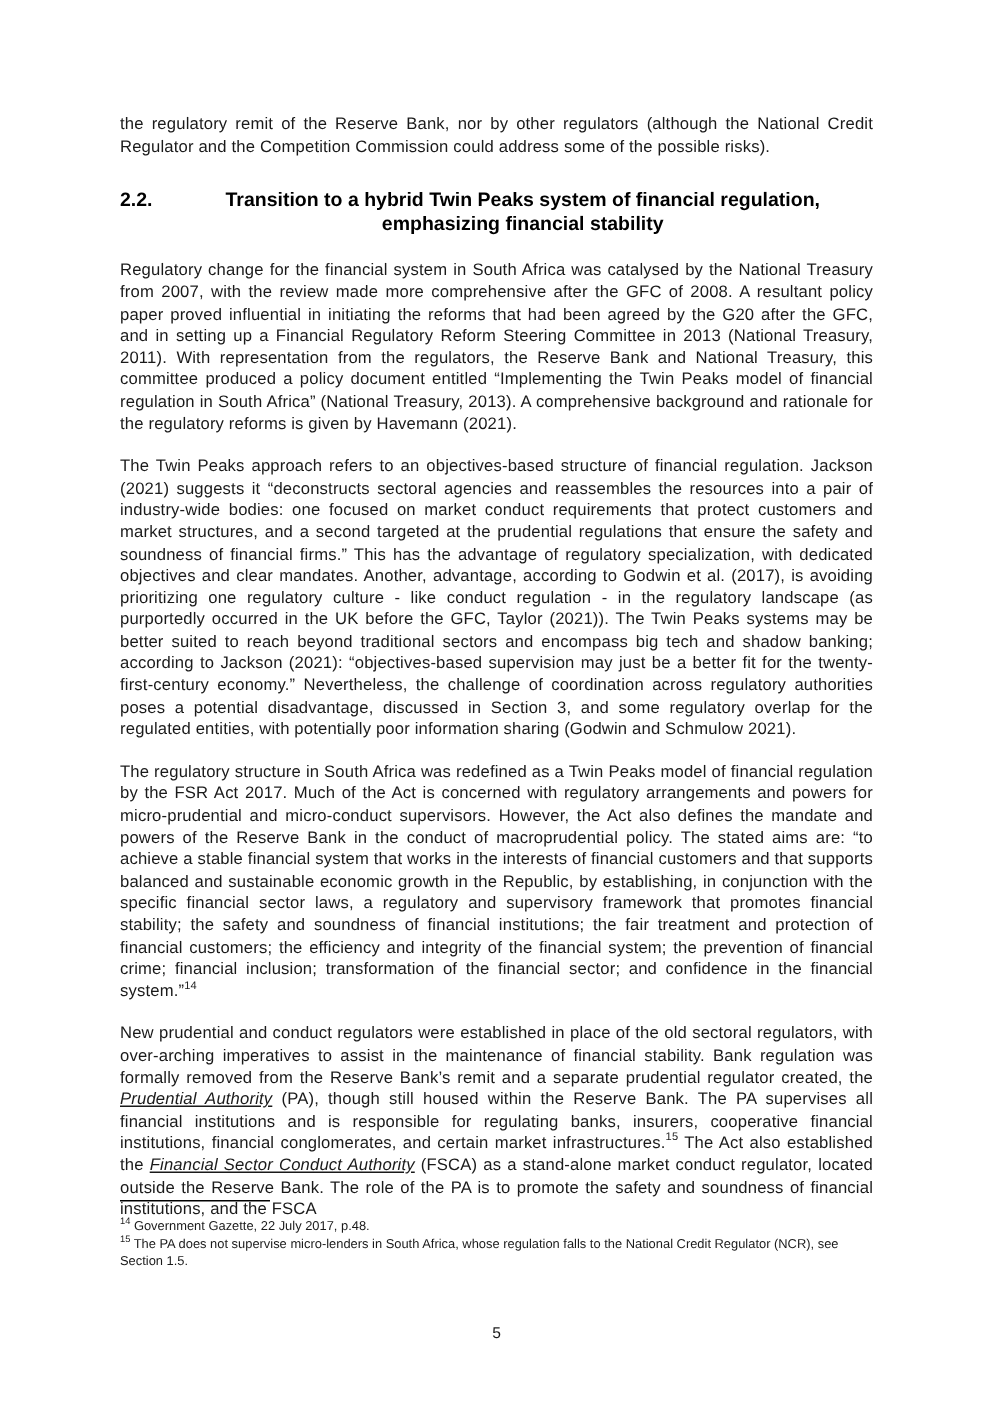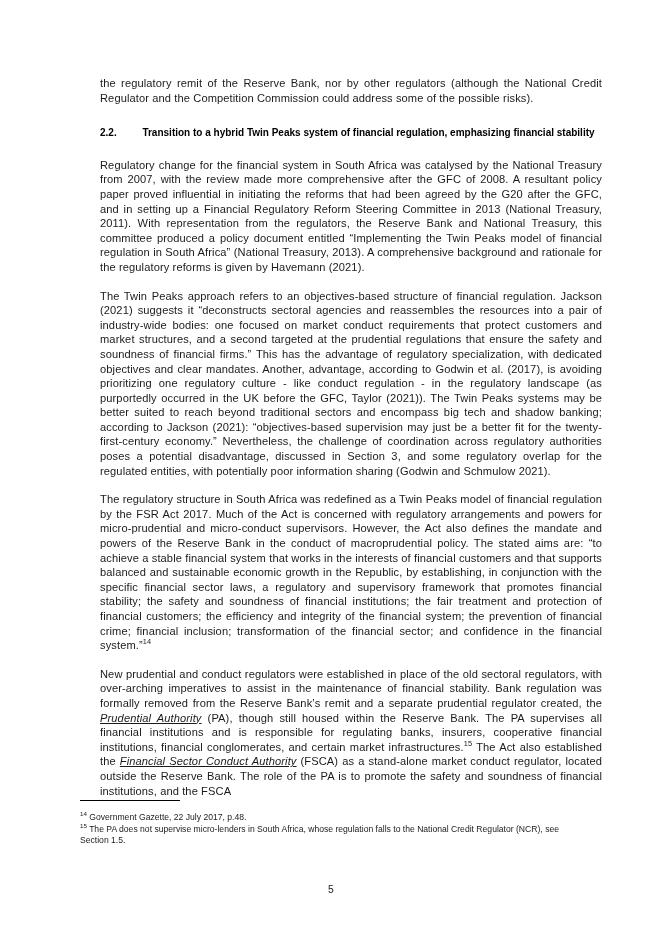--- a/index.html
+++ b/index.html
@@ -17,38 +17,37 @@
     height: 936px;
     background: #ffffff;
     box-sizing: border-box;
     overflow: hidden;
   }
   .content {
     position: absolute;
     left: 80px;
     top: 76px;
     width: 502px;
-    margin-left: 20px;
   }
   p.body-text {
     font-size: 11.1px;
     line-height: 14.6px;
     text-align: justify;
     text-justify: inter-word;
     margin: 0 0 14px 0;
     color: #1a1a1a;
     letter-spacing: 0.01em;
   }
   p.body-text:last-child {
     margin-bottom: 0;
   }
   .heading {
     display: flex;
     align-items: flex-start;
-    font-size: 10px;
+    font-size: 13px;
     font-weight: bold;
     line-height: 15.6px;
     margin: 20px 0 17px 0;
     color: #000000;
   }
   .heading-number {
     flex: 0 0 auto;
     width: 35px;
   }
   .heading-text {

